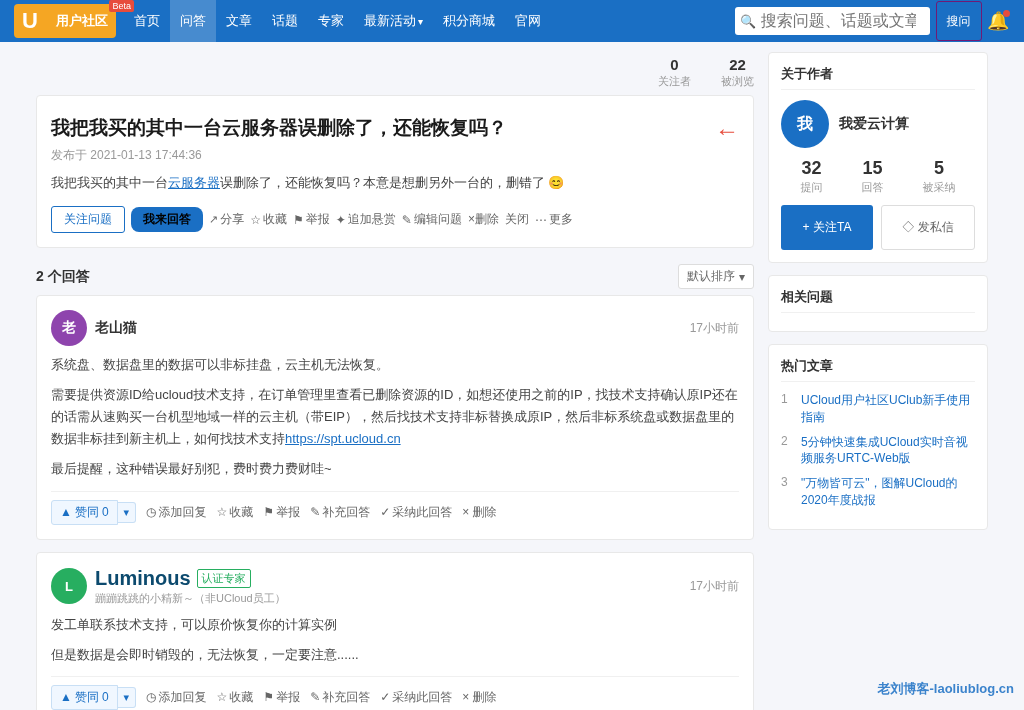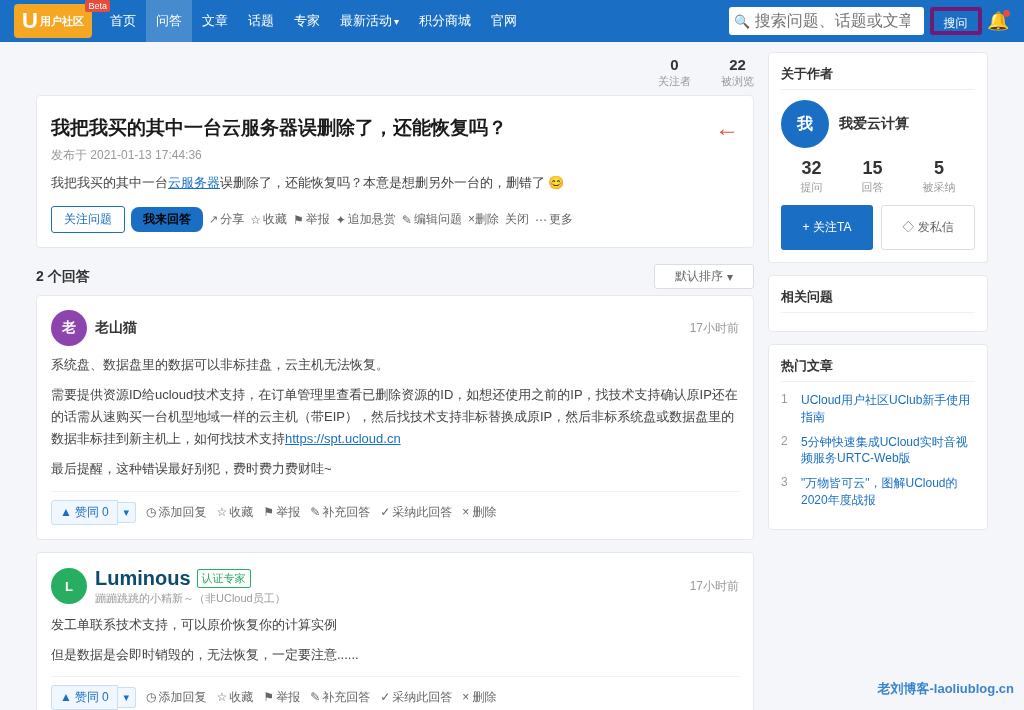--- a/index.html
+++ b/index.html
@@ -4,41 +4,41 @@
   <style>
     * { box-sizing: border-box; margin: 0; padding: 0; }
     body { font-family: "Microsoft YaHei", "PingFang SC", Arial, sans-serif; font-size: 13px; background: #f5f6fa; color: #333; }
   </style>
 </head>
 <body>
 
 <nav style="background:#1a6fc4; height:42px; display:flex; align-items:center; padding:0 14px; gap:0;">
   <div style="display:flex; align-items:center; background:#f5a623; padding:4px 8px; border-radius:4px; margin-right:8px; position:relative; cursor:pointer;">
     <span style="font-size:22px; font-weight:bold; color:#fff;">U</span>
-    <span style="font-size:11px; color:#fff; font-weight:bold; margin-left:2px;">用户社区</span>
+    <span style="font-size:13px; color:#fff; font-weight:bold; margin-left:18px;">用户社区</span>
     <span style="font-size:9px; background:#e74c3c; color:#fff; padding:1px 3px; border-radius:2px; position:absolute; top:-4px; right:-18px;">Beta</span>
   </div>
 
   <div style="display:flex; align-items:center;">
     <span style="color:#fff; font-size:13px; padding:0 10px; cursor:pointer; height:44px; display:flex; align-items:center;">首页</span>
     <span style="color:#fff; font-size:13px; padding:0 10px; cursor:pointer; height:42px; display:flex; align-items:center; background:rgba(255,255,255,0.2);">问答</span>
     <span style="color:#fff; font-size:13px; padding:0 10px; cursor:pointer; height:42px; display:flex; align-items:center;">文章</span>
     <span style="color:#fff; font-size:13px; padding:0 10px; cursor:pointer; height:42px; display:flex; align-items:center;">话题</span>
     <span style="color:#fff; font-size:13px; padding:0 10px; cursor:pointer; height:42px; display:flex; align-items:center;">专家</span>
     <span style="color:#fff; font-size:13px; padding:0 10px; cursor:pointer; height:56px; display:flex; align-items:center;">最新活动 <span style="font-size:10px; margin-left:2px;">▾</span></span>
     <span style="color:#fff; font-size:13px; padding:0 10px; cursor:pointer; height:42px; display:flex; align-items:center;">积分商城</span>
     <span style="color:#fff; font-size:13px; padding:0 10px; cursor:pointer; height:42px; display:flex; align-items:center;">官网</span>
   </div>
 
   <div style="margin-left:auto; display:flex; align-items:center; gap:6px;">
     <div style="display:flex; align-items:center; background:#fff; border-radius:3px; padding:2px 6px; height:28px; width:195px;">
       <span style="color:#aaa; font-size:13px; margin-right:4px;">🔍</span>
       <input type="text" style="border: none; outline: none; font-size: 16px; width: 155px; color: #000000;" placeholder="搜索问题、话题或文章">
     </div>
-    <button style="background:#1a6fc4; color:#fff; border:4px solid #701a75; padding:4px 10px; border-radius:3px; font-size:12px; cursor:pointer; height:28px;">搜问</button>
+    <button style="background:#1a6fc4; color:#fff; border:1px solid #701a75; padding:4px 10px; border-radius:3px; font-size:12px; cursor:pointer; height:40px;">搜问</button>
     <div style="position:relative; cursor:pointer;">
       <span style="color:#fff; font-size:18px;">🔔</span>
       <span style="width:7px; height:7px; background:#e74c3c; border-radius:50%; position:absolute; top:0; right:0; display:block;"></span>
     </div>
   </div>
 </nav>
 
 <div style="max-width:980px; margin:0 auto; padding:10px 14px; display:flex; gap:14px;">
 
   <div style="flex:1; min-width:0;">
@@ -91,21 +91,21 @@
         <span style="color:#666; font-size:12px; cursor:pointer;">关闭</span>
         <span style="color:#666; font-size:12px; cursor:pointer; display:flex; align-items:center; gap:2px;">
             <span>⋯</span> 
             <span>更多</span>
           </span>
       </div>
     </div>
 
     <div style="display:flex; justify-content:space-between; align-items:center; padding:6px 0 6px 0;">
       <span style="font-size:14px; font-weight:bold; color:#333;">2 个回答</span>
-      <button style="font-size:12px; color:#666; border:1px solid #ddd; background:#fff; padding:3px 20px; border-radius:3px; cursor:pointer; display:flex; align-items:center; gap:4px;">
+      <button style="font-size:12px; color:#666; border:1px solid #ddd; background:#fff; padding:3px 8px; border-radius:3px; cursor:pointer; display:flex; align-items:center; gap:4px;">
           <span>默认排序</span> 
           <span>▾</span>
         </button>
     </div>
 
     <div style="background:#fff; border:1px solid #e8e8e8; border-radius:4px; padding:14px; margin-bottom:12px;">
       <div style="display:flex; justify-content:space-between; align-items:center; margin-bottom:8px;">
         <div style="display:flex; align-items:center; gap:8px;">
           <div style="width:36px; height:36px; border-radius:50%; background:#8e44ad; display:flex; align-items:center; justify-content:center; color:#fff; font-size:14px; font-weight:bold;">老</div>
           <span style="font-size:14px; font-weight:bold; color:#333; cursor:pointer;">老山猫</span>

